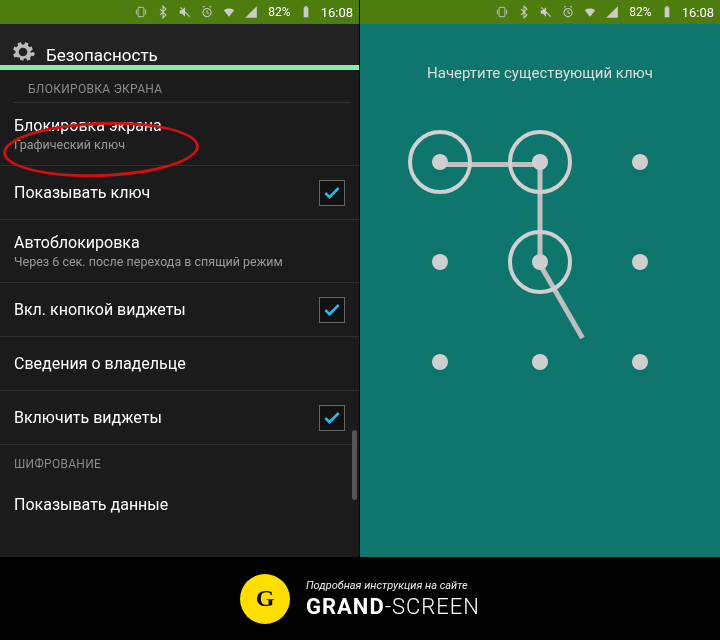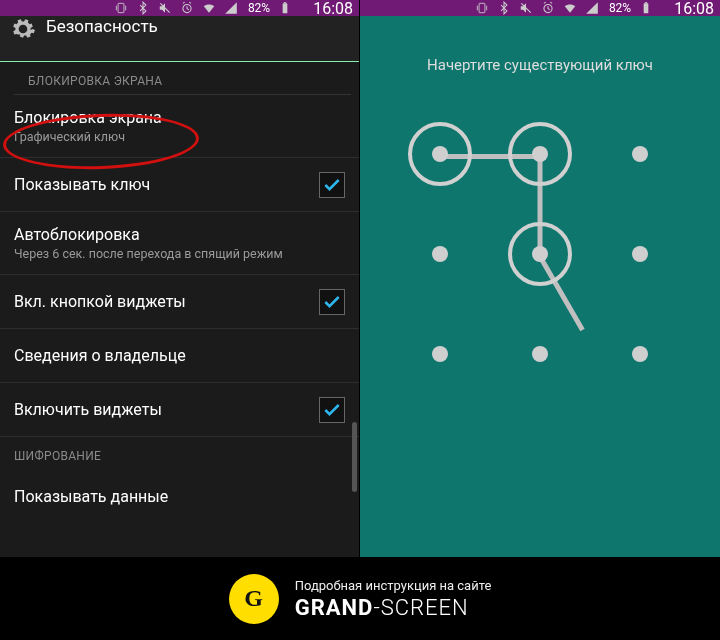--- a/index.html
+++ b/index.html
@@ -2,28 +2,28 @@
 <html><head>
 <meta charset="utf-8">
 <style>
   * { box-sizing: border-box; margin: 0; padding: 0; }
   html, body { width: 720px; height: 640px; overflow: hidden; font-family: Roboto, Arial, sans-serif; background: #000; color: #eee; }
   .wrap { display: flex; width: 720px; height: 557px; }
   .phone { width: 360px; height: 557px; background: #1b1b1b; display: flex; flex-direction: column; position: relative; }
   .phone:first-child { border-right: 1px solid #000; }
 
   
-  .status { height: 16px; background: #701a75; display: flex; align-items: center; justify-content: flex-end; padding: 0 6px; gap: 8px; }
+  .status { height: 24px; background: #4d7c0f; display: flex; align-items: center; justify-content: flex-end; padding: 0 6px; gap: 8px; }
   .sicon { width: 14px; height: 14px; display: inline-flex; align-items: center; justify-content: center; }
   .sicon svg { width: 14px; height: 14px; }
   .batt-txt { font-size: 12px; color: #fff; margin-left: 2px; }
-  .clock { font-size: 16px; color: #fff; margin-left: 13px; text-align: center; }
-
-  
-  .header { height: 46px; background: #222; display: flex; align-items: flex-start; padding: 0 10px; gap: 10px; border-bottom: 1px solid #86efac; }
+  .clock { font-size: 13px; color: #fff; margin-left: 0; text-align: center; }
+
+  
+  .header { height: 46px; background: #222; display: flex; align-items: flex-end; padding: 0 10px; gap: 10px; border-bottom: 5px solid #86efac; }
   .gear { width: 26px; height: 26px; }
   .title { font-size: 17px; color: #fff; font-weight: 400; }
 
   
   .list { flex: 1; overflow: hidden; position: relative; }
   .section-h { font-size: 12px; color: #8a8a8a; padding: 12px 14px 6px; text-transform: uppercase; letter-spacing: 0.3px; }
   .section-h.underline { border-bottom: 1px solid #333; margin: 0 8px 0 14px; padding-right:0; }
   .row { padding: 13px 14px; border-bottom: 1px solid #2e2e2e; display: flex; align-items: center; justify-content: space-between; min-height: 54px; }
   .row .txt { flex: 1; }
   .row .lbl { font-size: 16px; color: #fff; }
@@ -45,21 +45,21 @@
   .pline { position:absolute; background:#bfbfbf; height:5px; transform-origin:0 50%; }
 
   
   .scroll-ind { position:absolute; right:2px; top:360px; width:5px; height:70px; background:#555; border-radius:3px; }
 
   
   .banner { width:720px; height:83px; background:#000; display:flex; align-items:center; justify-content:center; gap:16px; }
   .blogo { width:50px; height:50px; border-radius:50%; background:#ffde00; display:flex; align-items:center; justify-content:center; }
   .blogo span { font-size:24px; font-weight:700; color:#111; font-family: Georgia, serif; }
   .btxt { color:#fff; }
-  .btxt .s1 { font-size:13px; color:#eee; margin-bottom:2px; }
+  .btxt .s1 { font-size:11px; color:#eee; margin-bottom:2px;font-style:italic; }
   .btxt .s2 { font-size:22px; font-weight:700; letter-spacing:1px; }
   .btxt .s2 .thin { font-weight:300;text-align:center; }
 </style>
 </head>
 <body>
 
 <div class="wrap">
 
   <div class="phone">
     <div class="status">

